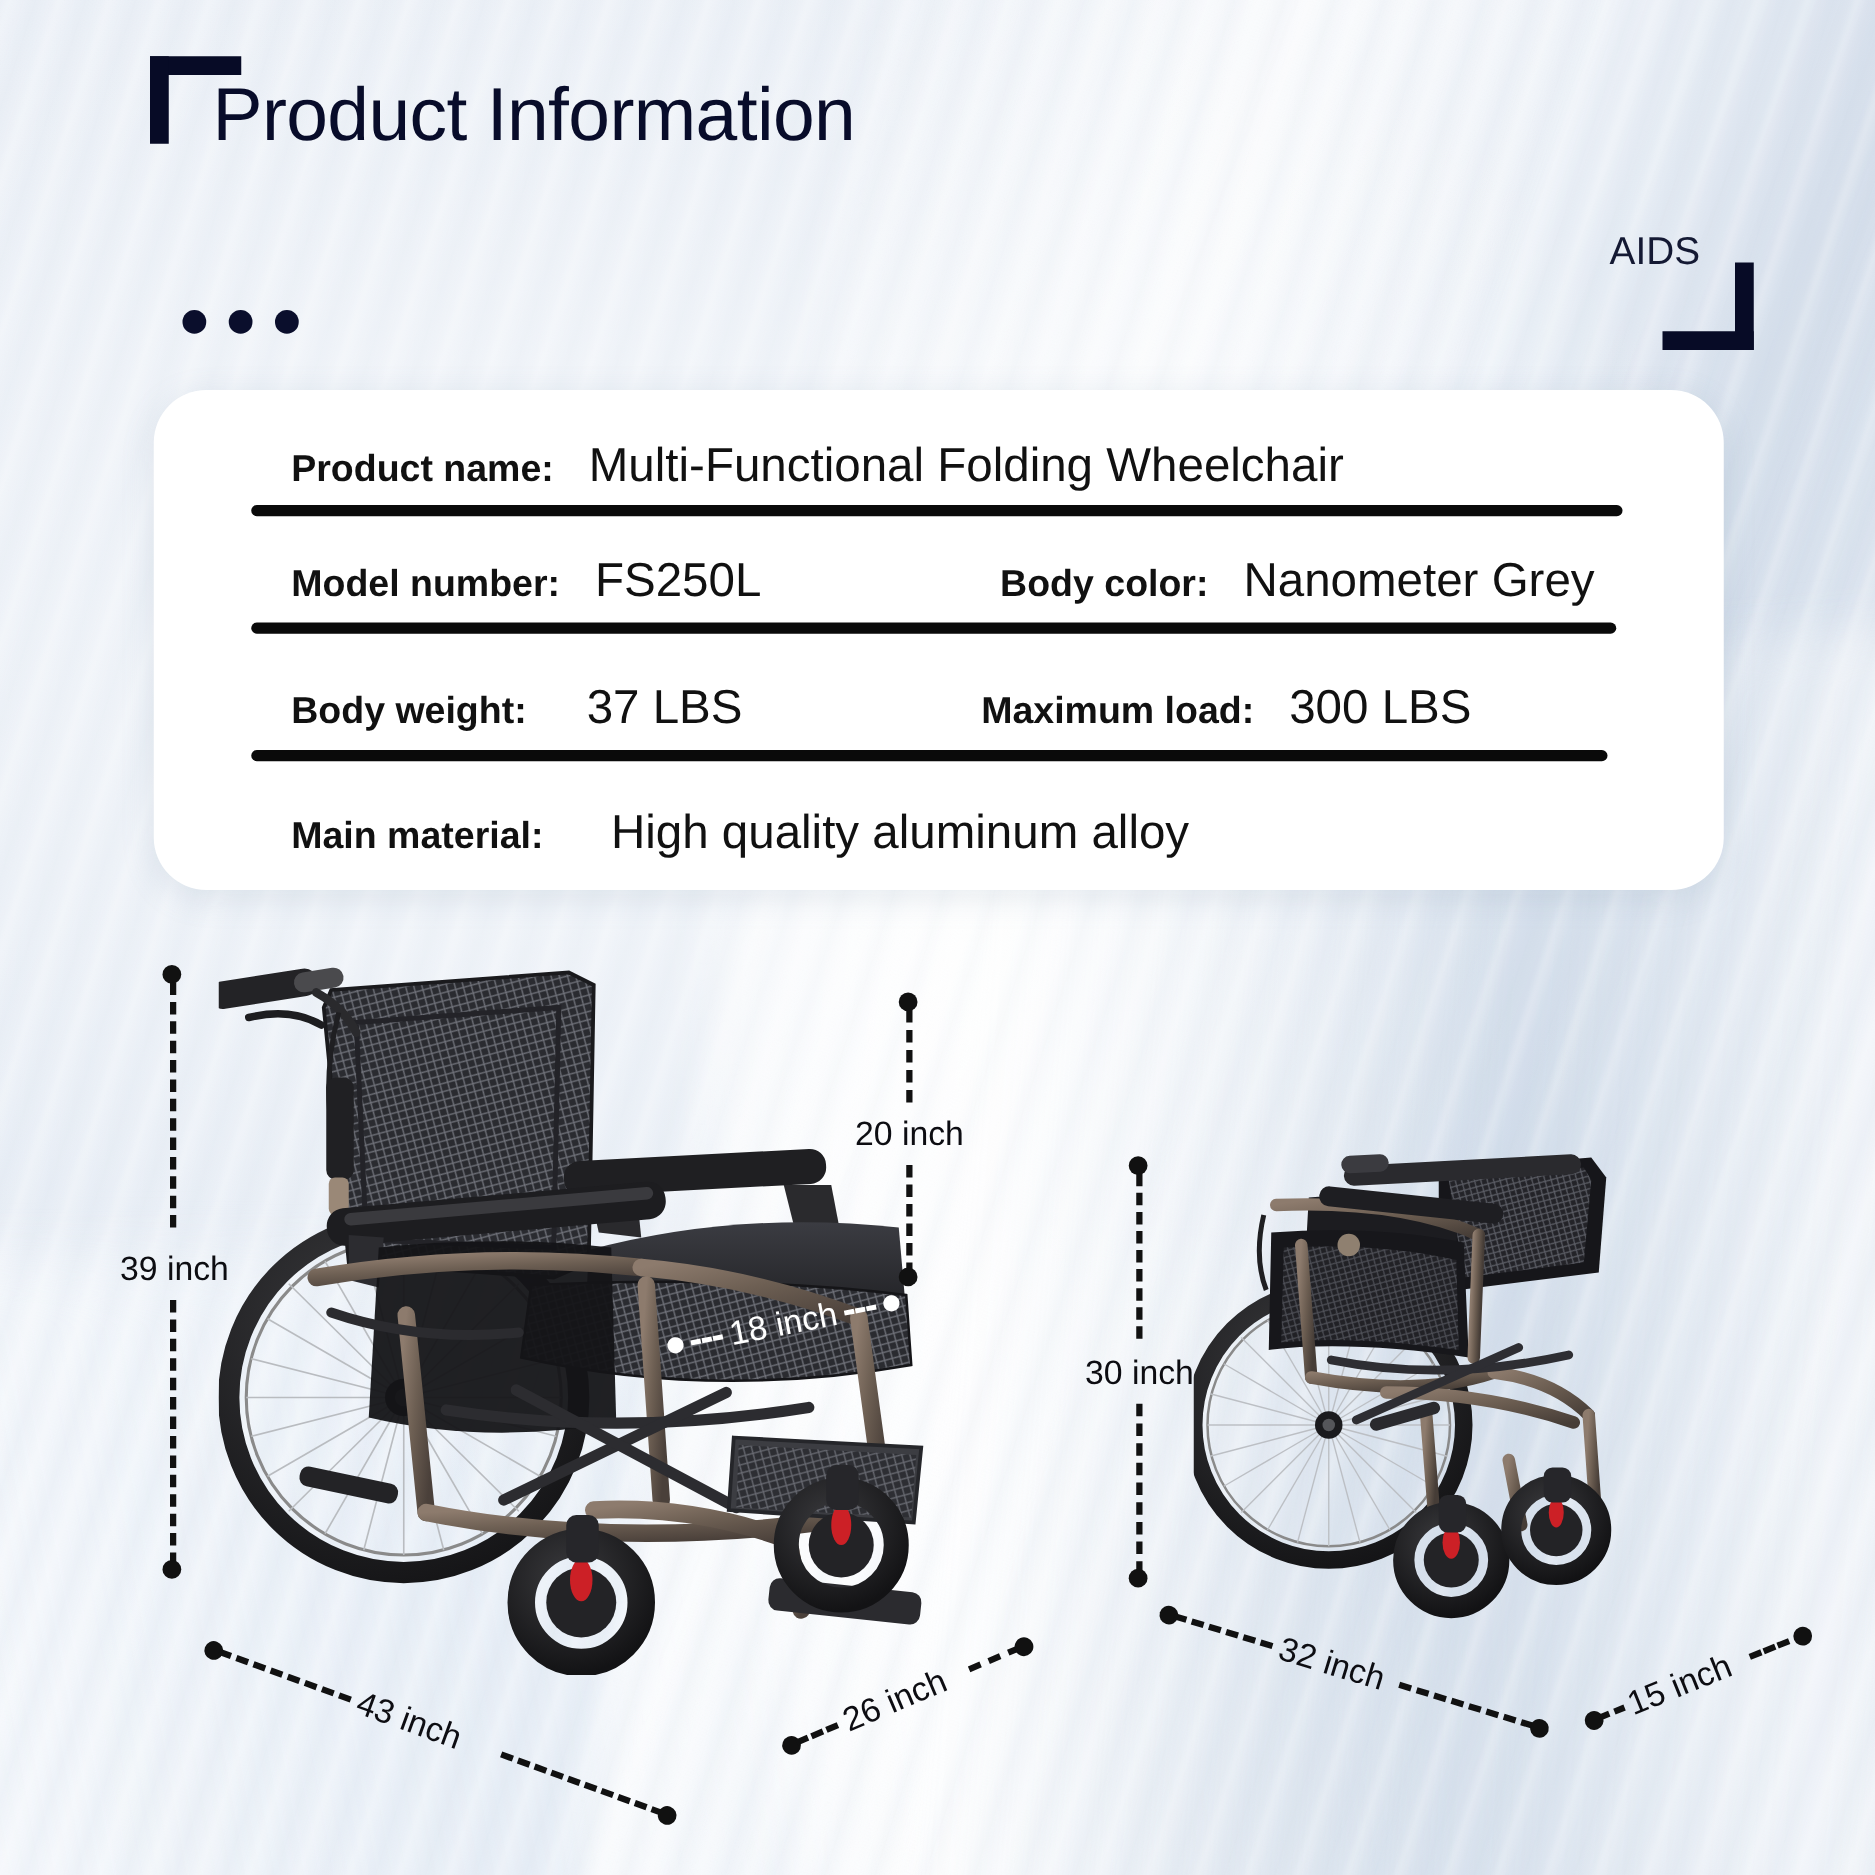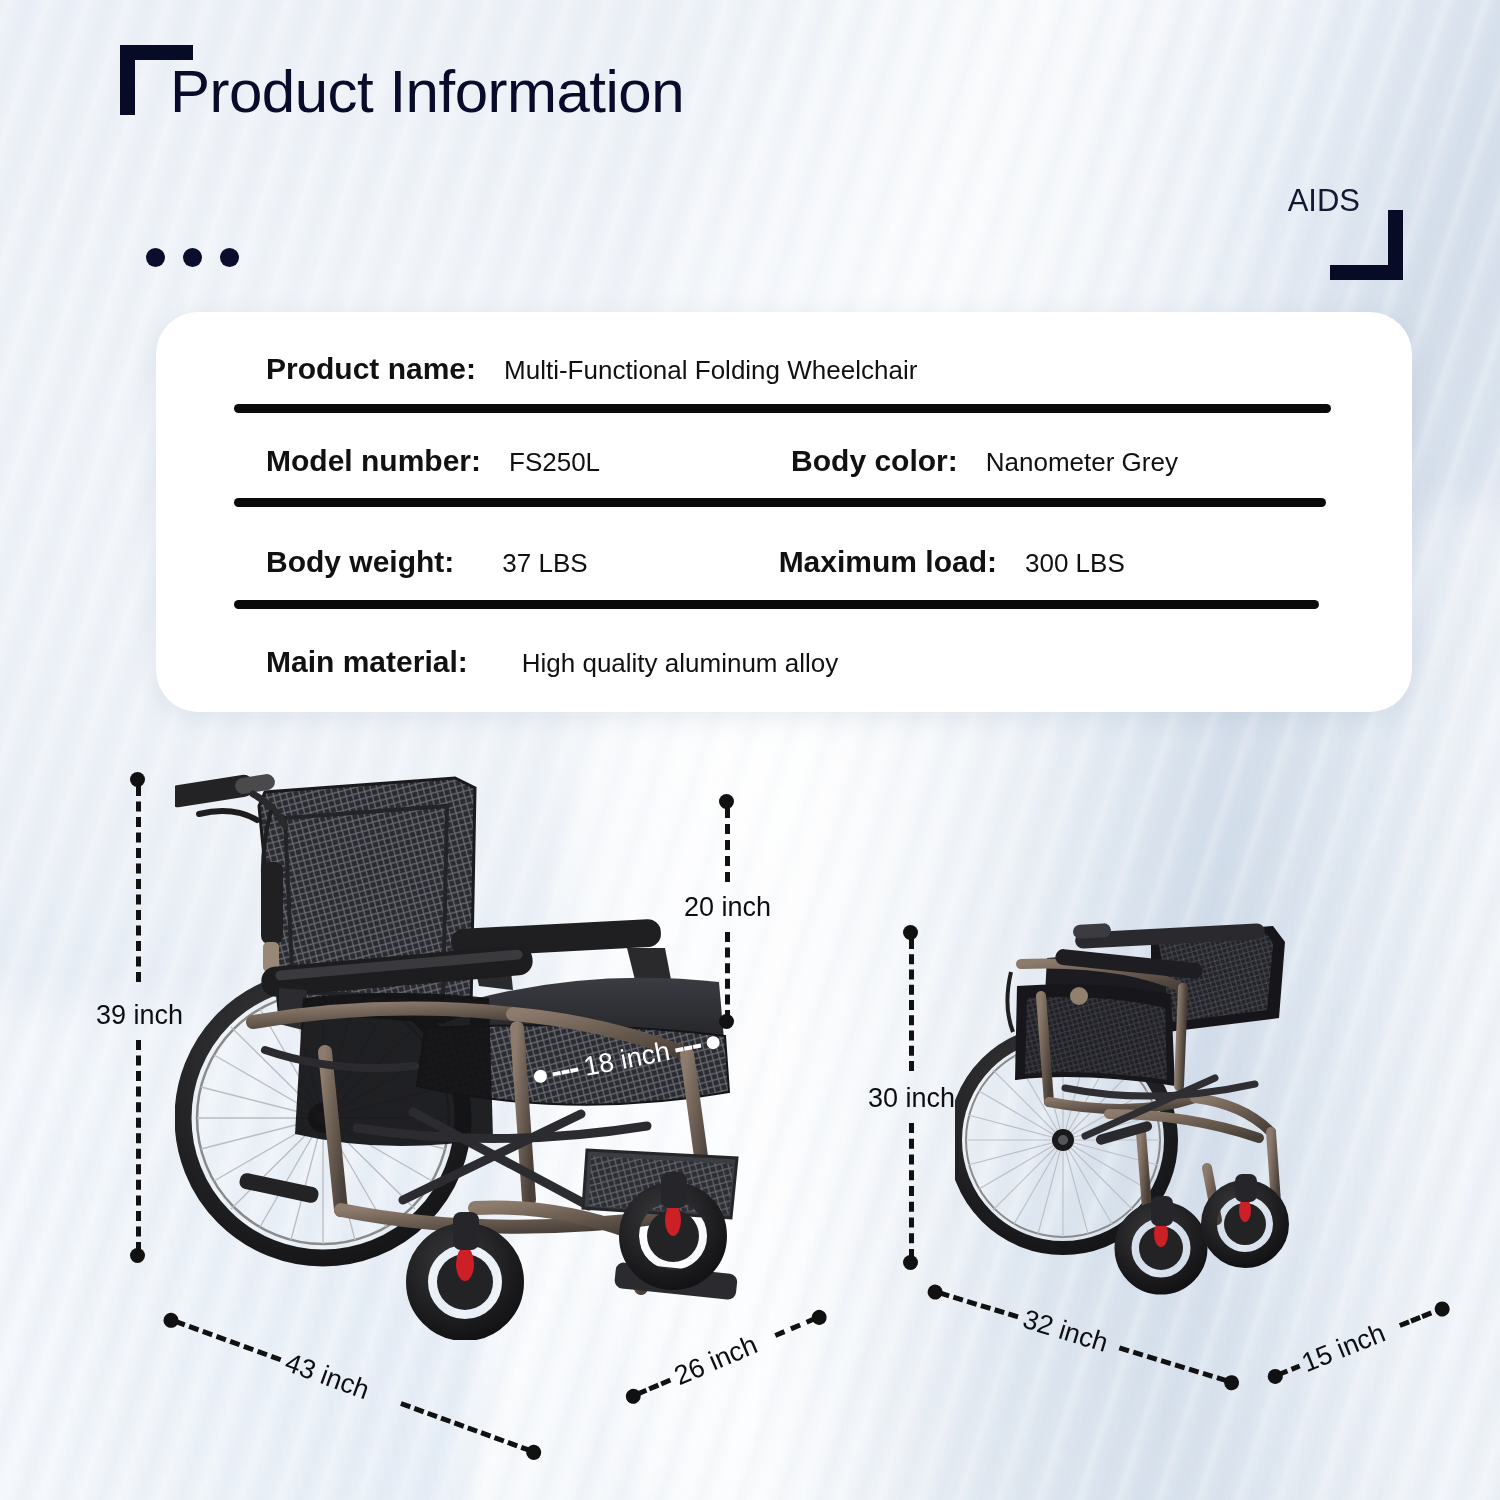--- a/index.html
+++ b/index.html
@@ -119,40 +119,40 @@
   .dots i {
     display: block;
     width: 19px; height: 19px;
     border-radius: 50%;
     background: #0a0e2c;
   }
 
   
   .spec-card {
     position: absolute;
-    left: 156px; top: 312px;
+    left: 123px; top: 312px;
     width: 1256px; height: 400px;
     background: #ffffff;
     border-radius: 42px;
     box-shadow: 0 6px 26px rgba(120,140,170,0.16);
   }
   .spec-row {
     position: absolute;
     left: 0; right: 0;
     display: flex;
     align-items: baseline;
   }
   .spec-label {
     font-size: 30px;
     font-weight: 700;
     color: #111111;
     white-space: nowrap;
   }
   .spec-value {
-    font-size: 26px;
+    font-size: 38px;
     font-weight: 400;
     color: #111111;
     white-space: nowrap;
   }
   .divider {
     position: absolute;
     left: 78px;
     height: 9px;
     background: #0a0a0a;
     border-radius: 6px;

